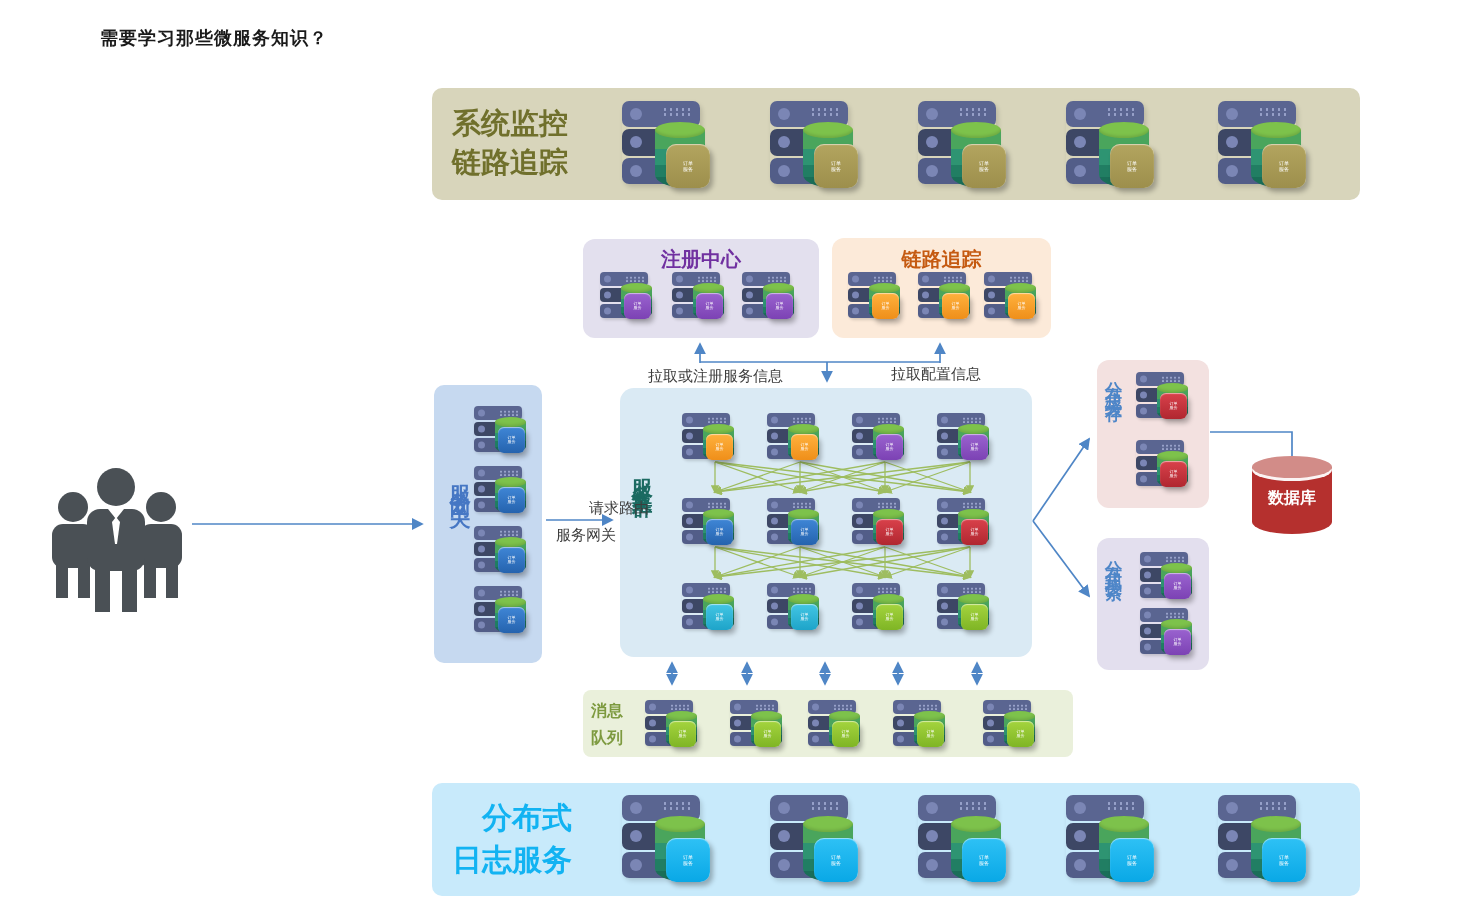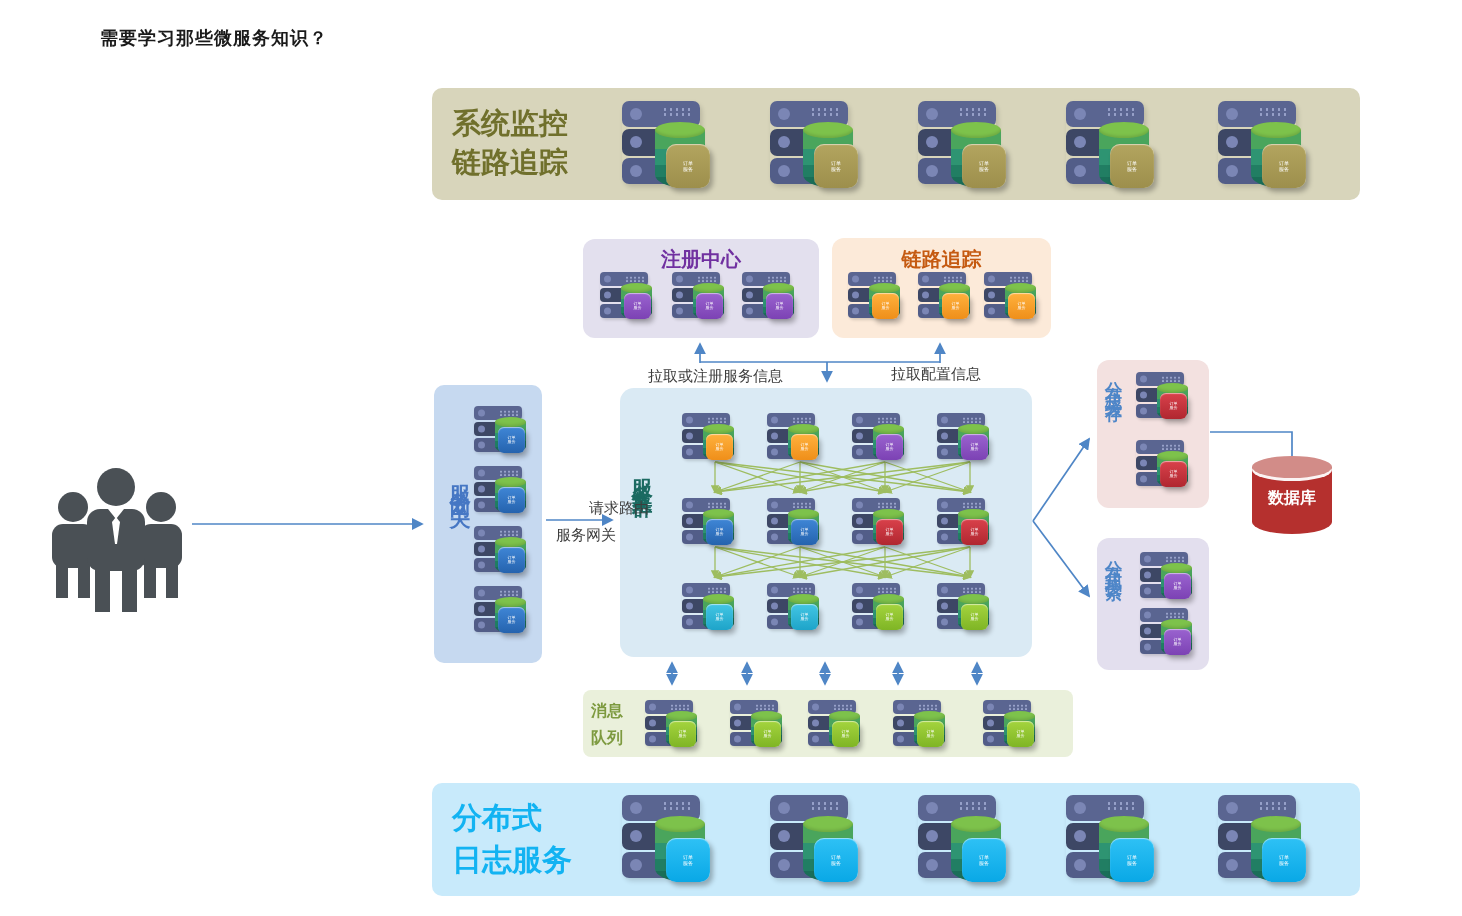--- a/index.html
+++ b/index.html
@@ -17,21 +17,21 @@
   .box-cache{left:1097px;top:360px;width:112px;height:148px;background:#f3e1e0;border-radius:12px;}
   .box-search{left:1097px;top:538px;width:112px;height:132px;background:#e3dfee;border-radius:12px;}
   .box-queue{left:583px;top:690px;width:490px;height:67px;background:#eaf0db;border-radius:8px;}
   .box-log{left:432px;top:783px;width:928px;height:113px;background:#c8eafb;}
 
   
   .title{left:100px;top:26px;font-family:"Liberation Serif", serif;font-weight:bold;
          font-size:18px;color:#1a1a1a;letter-spacing:1px;}
   .lbl2{font-weight:bold;white-space:pre-line;}
   .lbl-monitor{left:452px;top:104px;font-size:29px;line-height:39px;color:#70702c;}
-  .lbl-log{left:452px;top:797px;font-size:30px;line-height:42px;color:#12b3f2;}
+  .lbl-log{left:452px;top:797px;font-size:30px;line-height:42px;color:#12b3f2;text-align:right;}
   .lbl-queue{left:591px;top:697px;font-size:16px;line-height:27px;color:#7d9a3f;}
   .boxtitle{font-weight:bold;font-size:20px;text-align:center;}
   .lbl-registry{left:583px;top:246px;width:236px;color:#7030a0;}
   .lbl-config{left:832px;top:246px;width:219px;color:#c55a11;}
   .vtext{writing-mode:vertical-rl;text-orientation:upright;font-weight:bold;letter-spacing:7px;}
   .lbl-gateway{left:446px;top:468px;font-size:21px;color:#4677c4;}
   .lbl-cluster{left:628px;top:462px;font-size:21px;color:#1b6a61;letter-spacing:6px;}
   .lbl-cache{left:1102px;top:367px;font-size:17px;color:#4e86c8;letter-spacing:6px;}
   .lbl-search{left:1102px;top:546px;font-size:17px;color:#4e86c8;letter-spacing:6px;}
   .alabel{font-size:15px;color:#3d3d3d;text-align:center;}

